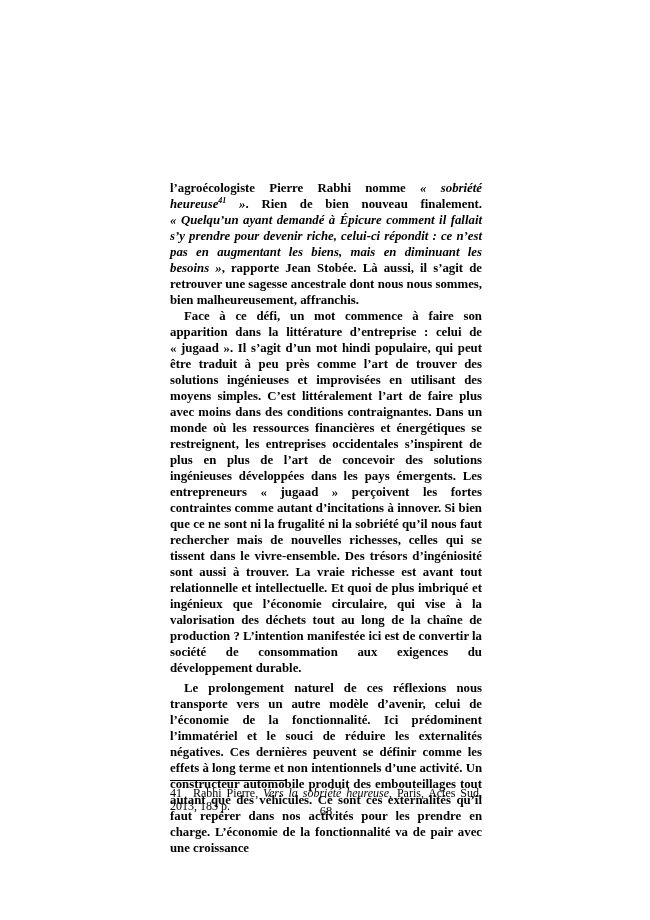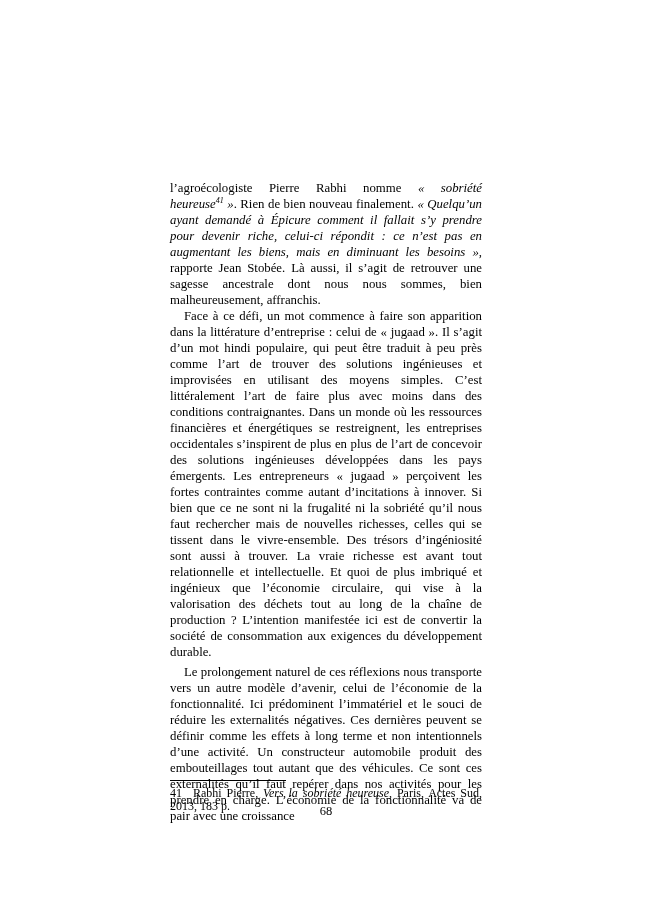--- a/index.html
+++ b/index.html
@@ -19,20 +19,21 @@
     position: absolute;
     left: 170px;
     top: 180px;
     width: 312px;
     text-align: justify;
     font-size: 12.8px;
     line-height: 16px;
   }
   .para {
     margin: 0;
+    font-weight: bold;
   }
   .para.indent {
     text-indent: 14px;
   }
   .para.spaced {
     margin-top: 4px;
   }
   sup {
     font-size: 8px;
     line-height: 0;

